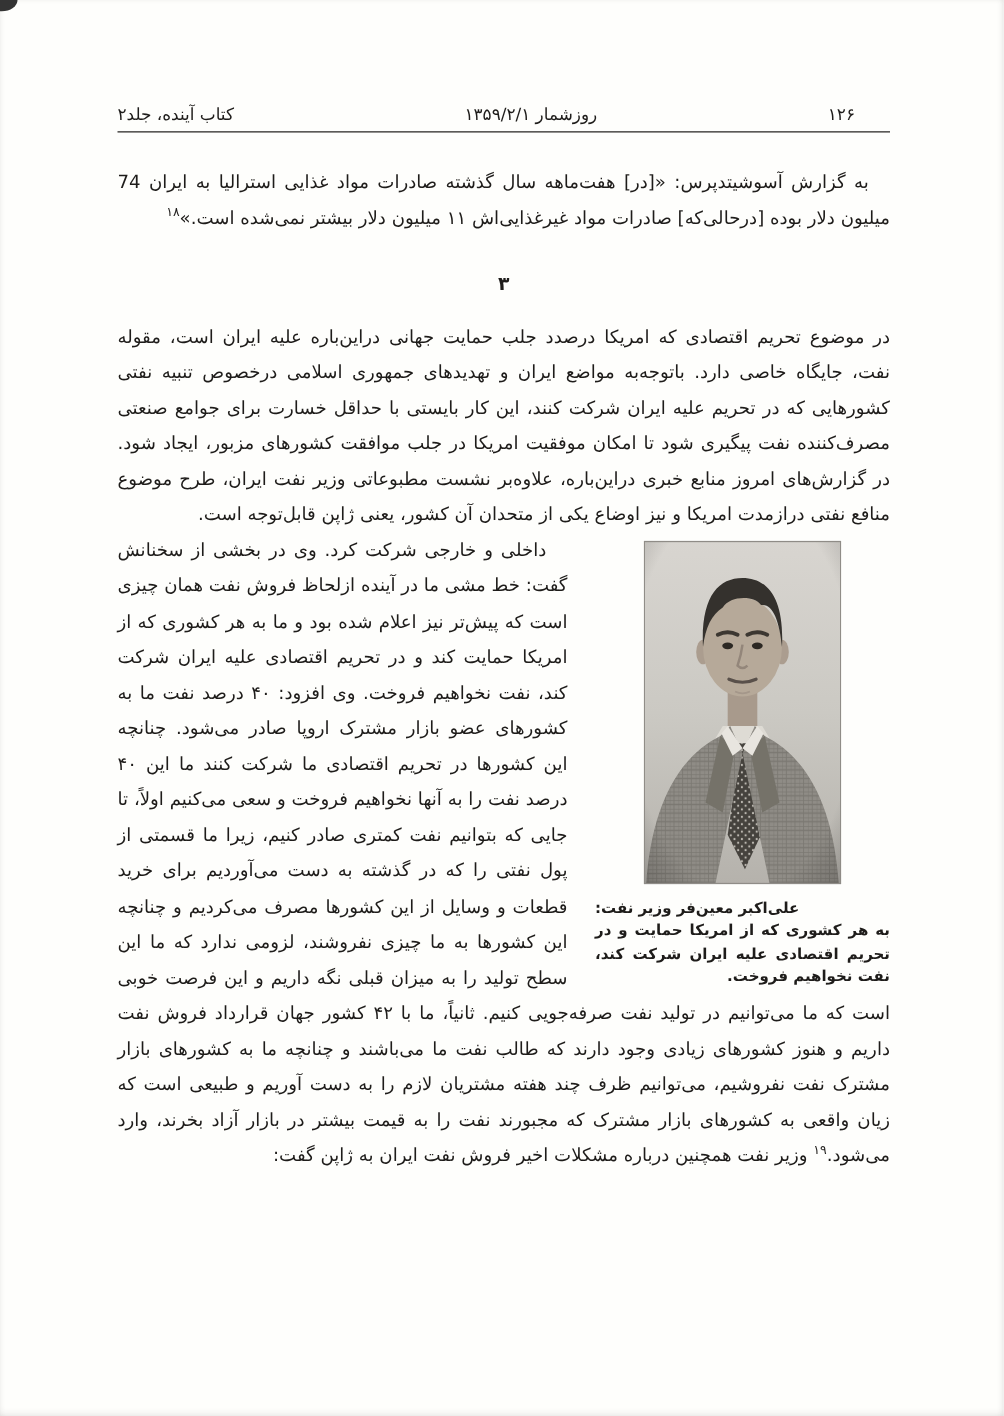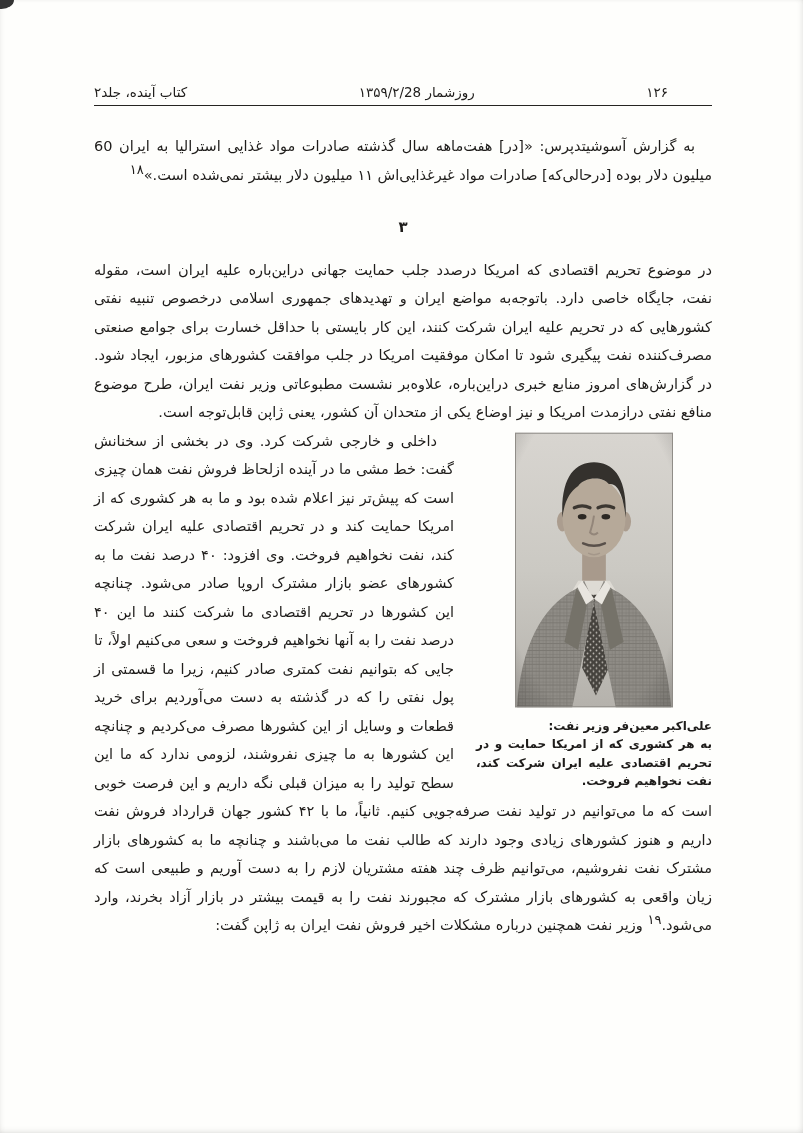--- a/index.html
+++ b/index.html
@@ -26,32 +26,32 @@
     width:14px; height:9px;
     background:#343434;
     border-bottom-right-radius:90% 100%;
   }
   .inner { padding:84px 91px 0 94px; }
 
   .pagehead {
     display:flex; justify-content:space-between; align-items:baseline;
     font-size:13.5px;
   }
-  .ph-num { margin-right:44px; letter-spacing:.5px; }
+  .ph-num { margin-right:28px; letter-spacing:.5px; }
   .rule { border-bottom:1.6px solid #262422; margin-top:5px; }
 
   article {
     margin-top:26px;
     font-size:14.5px;
     line-height:28.5px;
     text-align:justify;
   }
   p { margin:0; }
   .indent { text-indent:17px; }
-  sup.fn { font-size:13px; line-height:0; vertical-align:super;margin-top:25px; }
+  sup.fn { font-size:10px; line-height:0; vertical-align:super;margin-top:25px; }
 
   .section-number {
     margin:24px 0 14px;
     text-align:center;
     font-weight:700;
     font-size:15px;
   }
 
   .fig {
     float:right;
@@ -62,40 +62,40 @@
   }
   .photo { display:block; margin:0 auto; width:158px; height:276px; }
   .figcap {
     display:block;
     margin-top:9px;
     font-weight:700;
     font-size:12px;
     line-height:18.5px;
     text-align:justify;
   }
-  .figcap-title { display:block; text-align:right; }
+  .figcap-title { display:block; text-align:left; }
 </style>
 </head>
 <body>
 
 <main class="page">
   <span class="corner-mark"></span>
 
   <div class="inner">
 
     <header class="pagehead">
       <span class="ph-num">۱۲۶</span>
-      <span>روزشمار ۱۳۵۹/۲/28</span>
+      <span>روزشمار ۱۳۵۹/۲/۱</span>
       <span>کتاب آینده، جلد۲</span>
     </header>
     <div class="rule"></div>
 
     <article>
 
-      <p class="indent"><span>به گزارش آسوشیتدپرس: «[در] هفت‌ماهه سال گذشته صادرات مواد غذایی استرالیا به ایران 60 میلیون دلار بوده [درحالی‌که] صادرات مواد غیرغذایی‌اش ۱۱ میلیون دلار بیشتر نمی‌شده است.»</span><sup class="fn">۱۸</sup></p>
+      <p class="indent"><span>به گزارش آسوشیتدپرس: «[در] هفت‌ماهه سال گذشته صادرات مواد غذایی استرالیا به ایران 74 میلیون دلار بوده [درحالی‌که] صادرات مواد غیرغذایی‌اش ۱۱ میلیون دلار بیشتر نمی‌شده است.»</span><sup class="fn">۱۸</sup></p>
 
       <div class="section-number">۳</div>
 
       <p>در موضوع تحریم اقتصادی که امریکا درصدد جلب حمایت جهانی دراین‌باره علیه ایران است، مقوله نفت، جایگاه خاصی دارد. باتوجه‌به مواضع ایران و تهدیدهای جمهوری اسلامی درخصوص تنبیه نفتی کشورهایی که در تحریم علیه ایران شرکت کنند، این کار بایستی با حداقل خسارت برای جوامع صنعتی مصرف‌کننده نفت پیگیری شود تا امکان موفقیت امریکا در جلب موافقت کشورهای مزبور، ایجاد شود. در گزارش‌های امروز منابع خبری دراین‌باره، علاوه‌بر نشست مطبوعاتی وزیر نفت ایران، طرح موضوع منافع نفتی درازمدت امریکا و نیز اوضاع یکی از متحدان آن کشور، یعنی ژاپن قابل‌توجه است.</p>
 
       <p class="indent">
         <span class="fig">
           <svg class="photo" viewBox="0 0 160 278" role="img">
             <defs>
               <linearGradient id="bgGrad" x1="0" y1="0" x2="0" y2="1">

